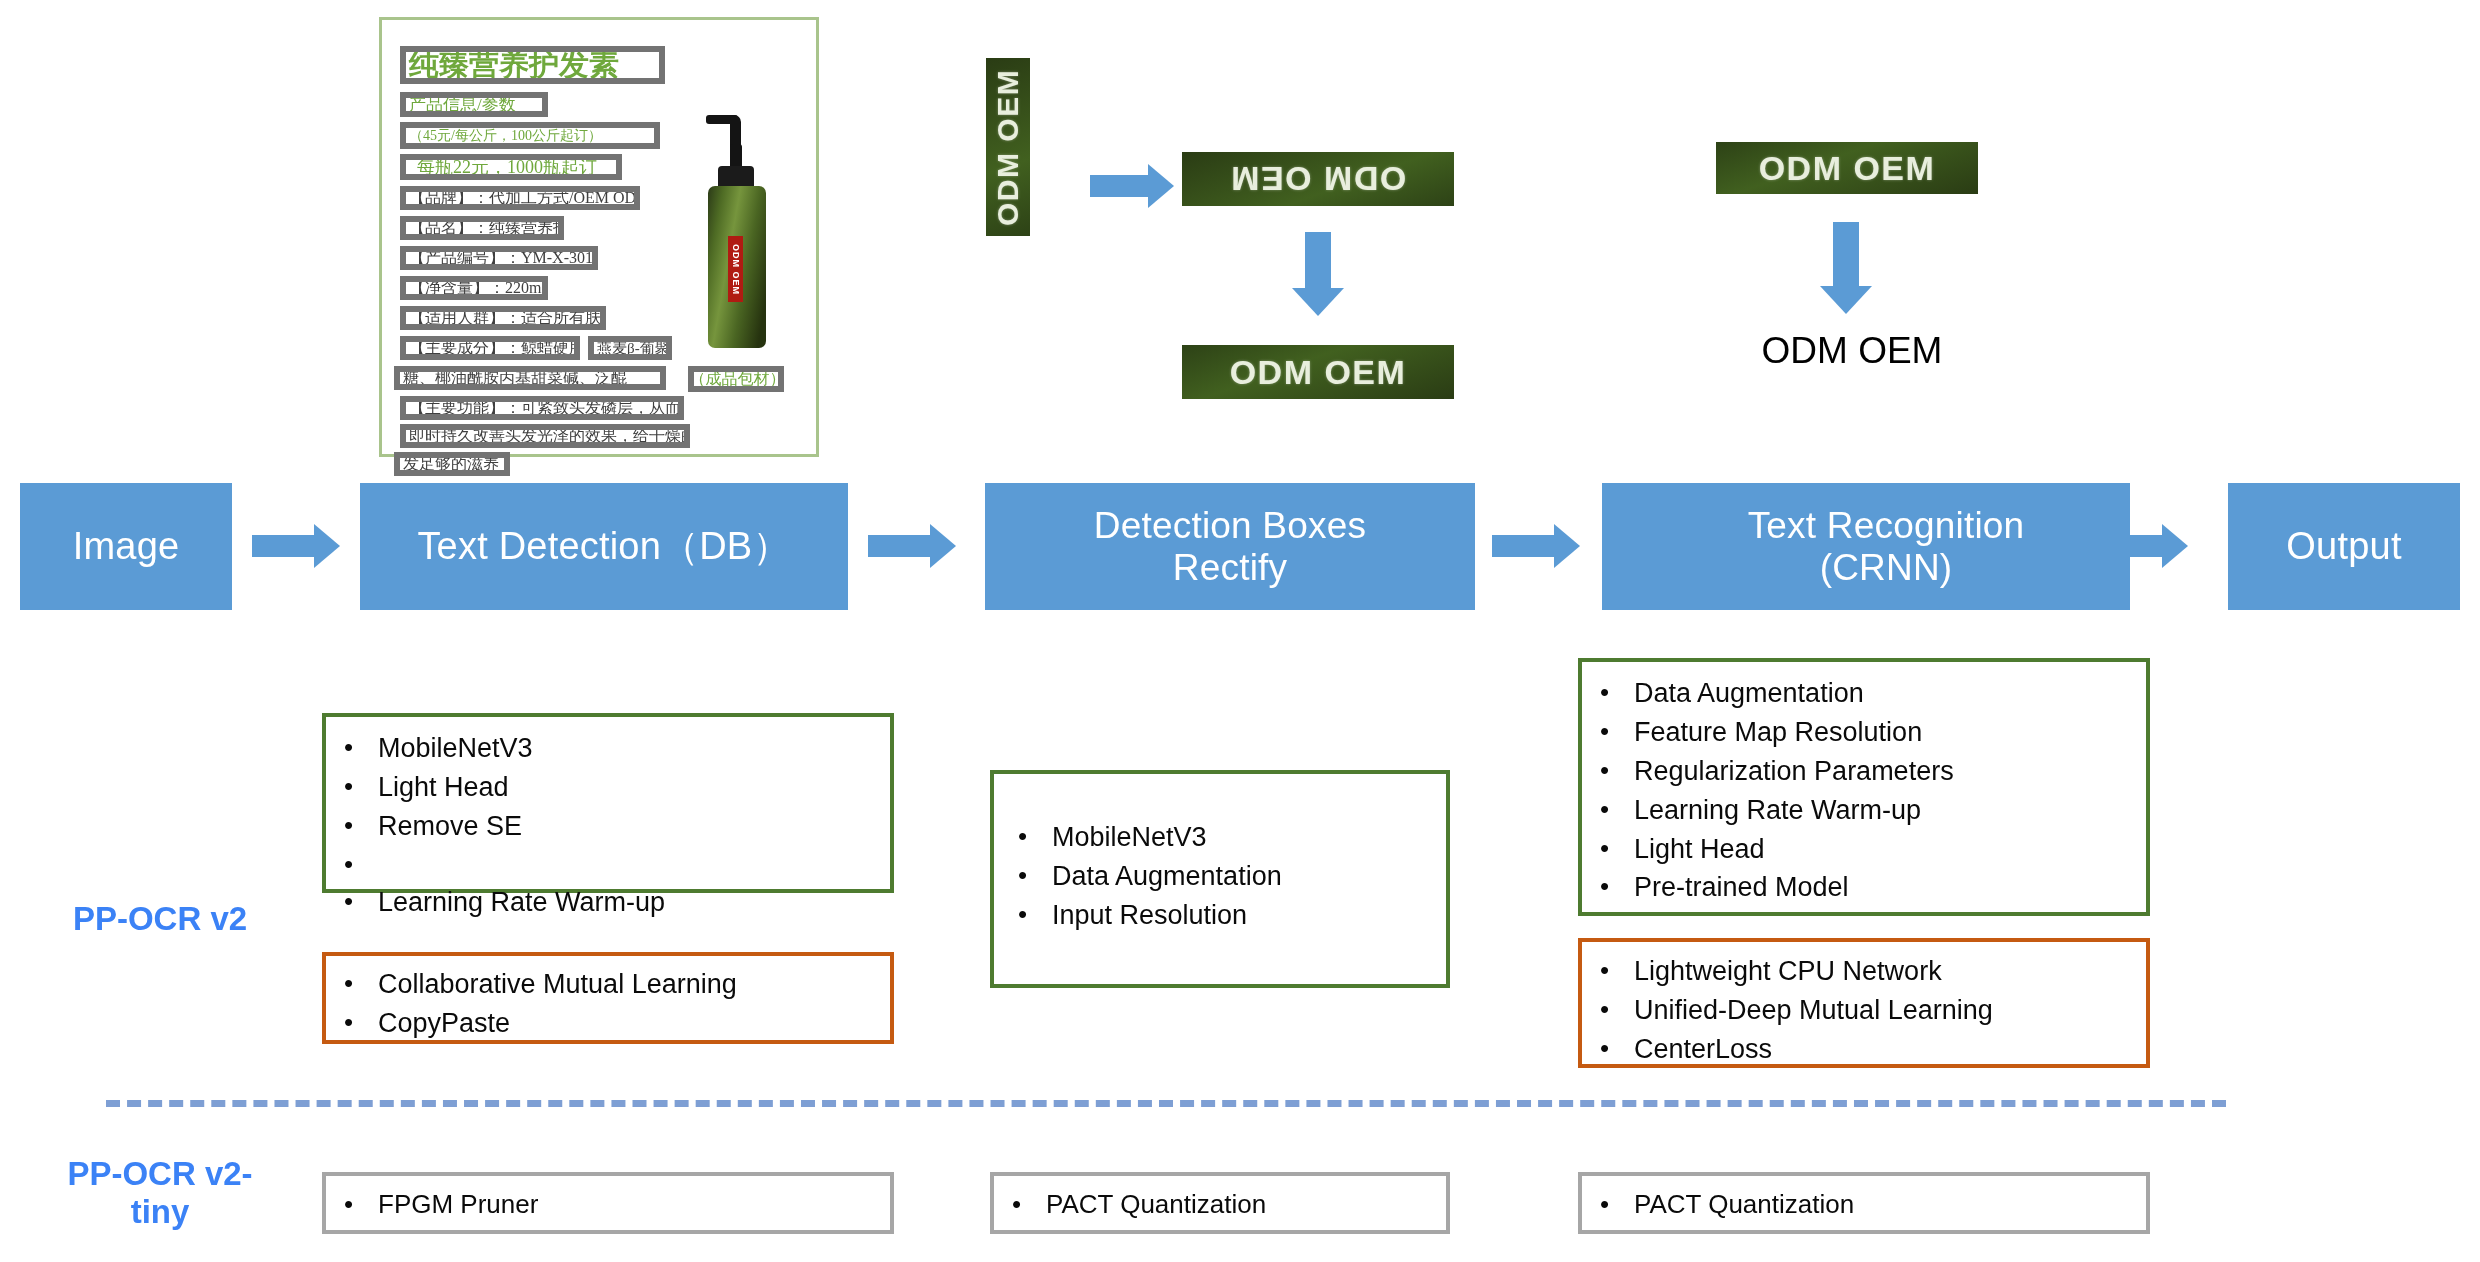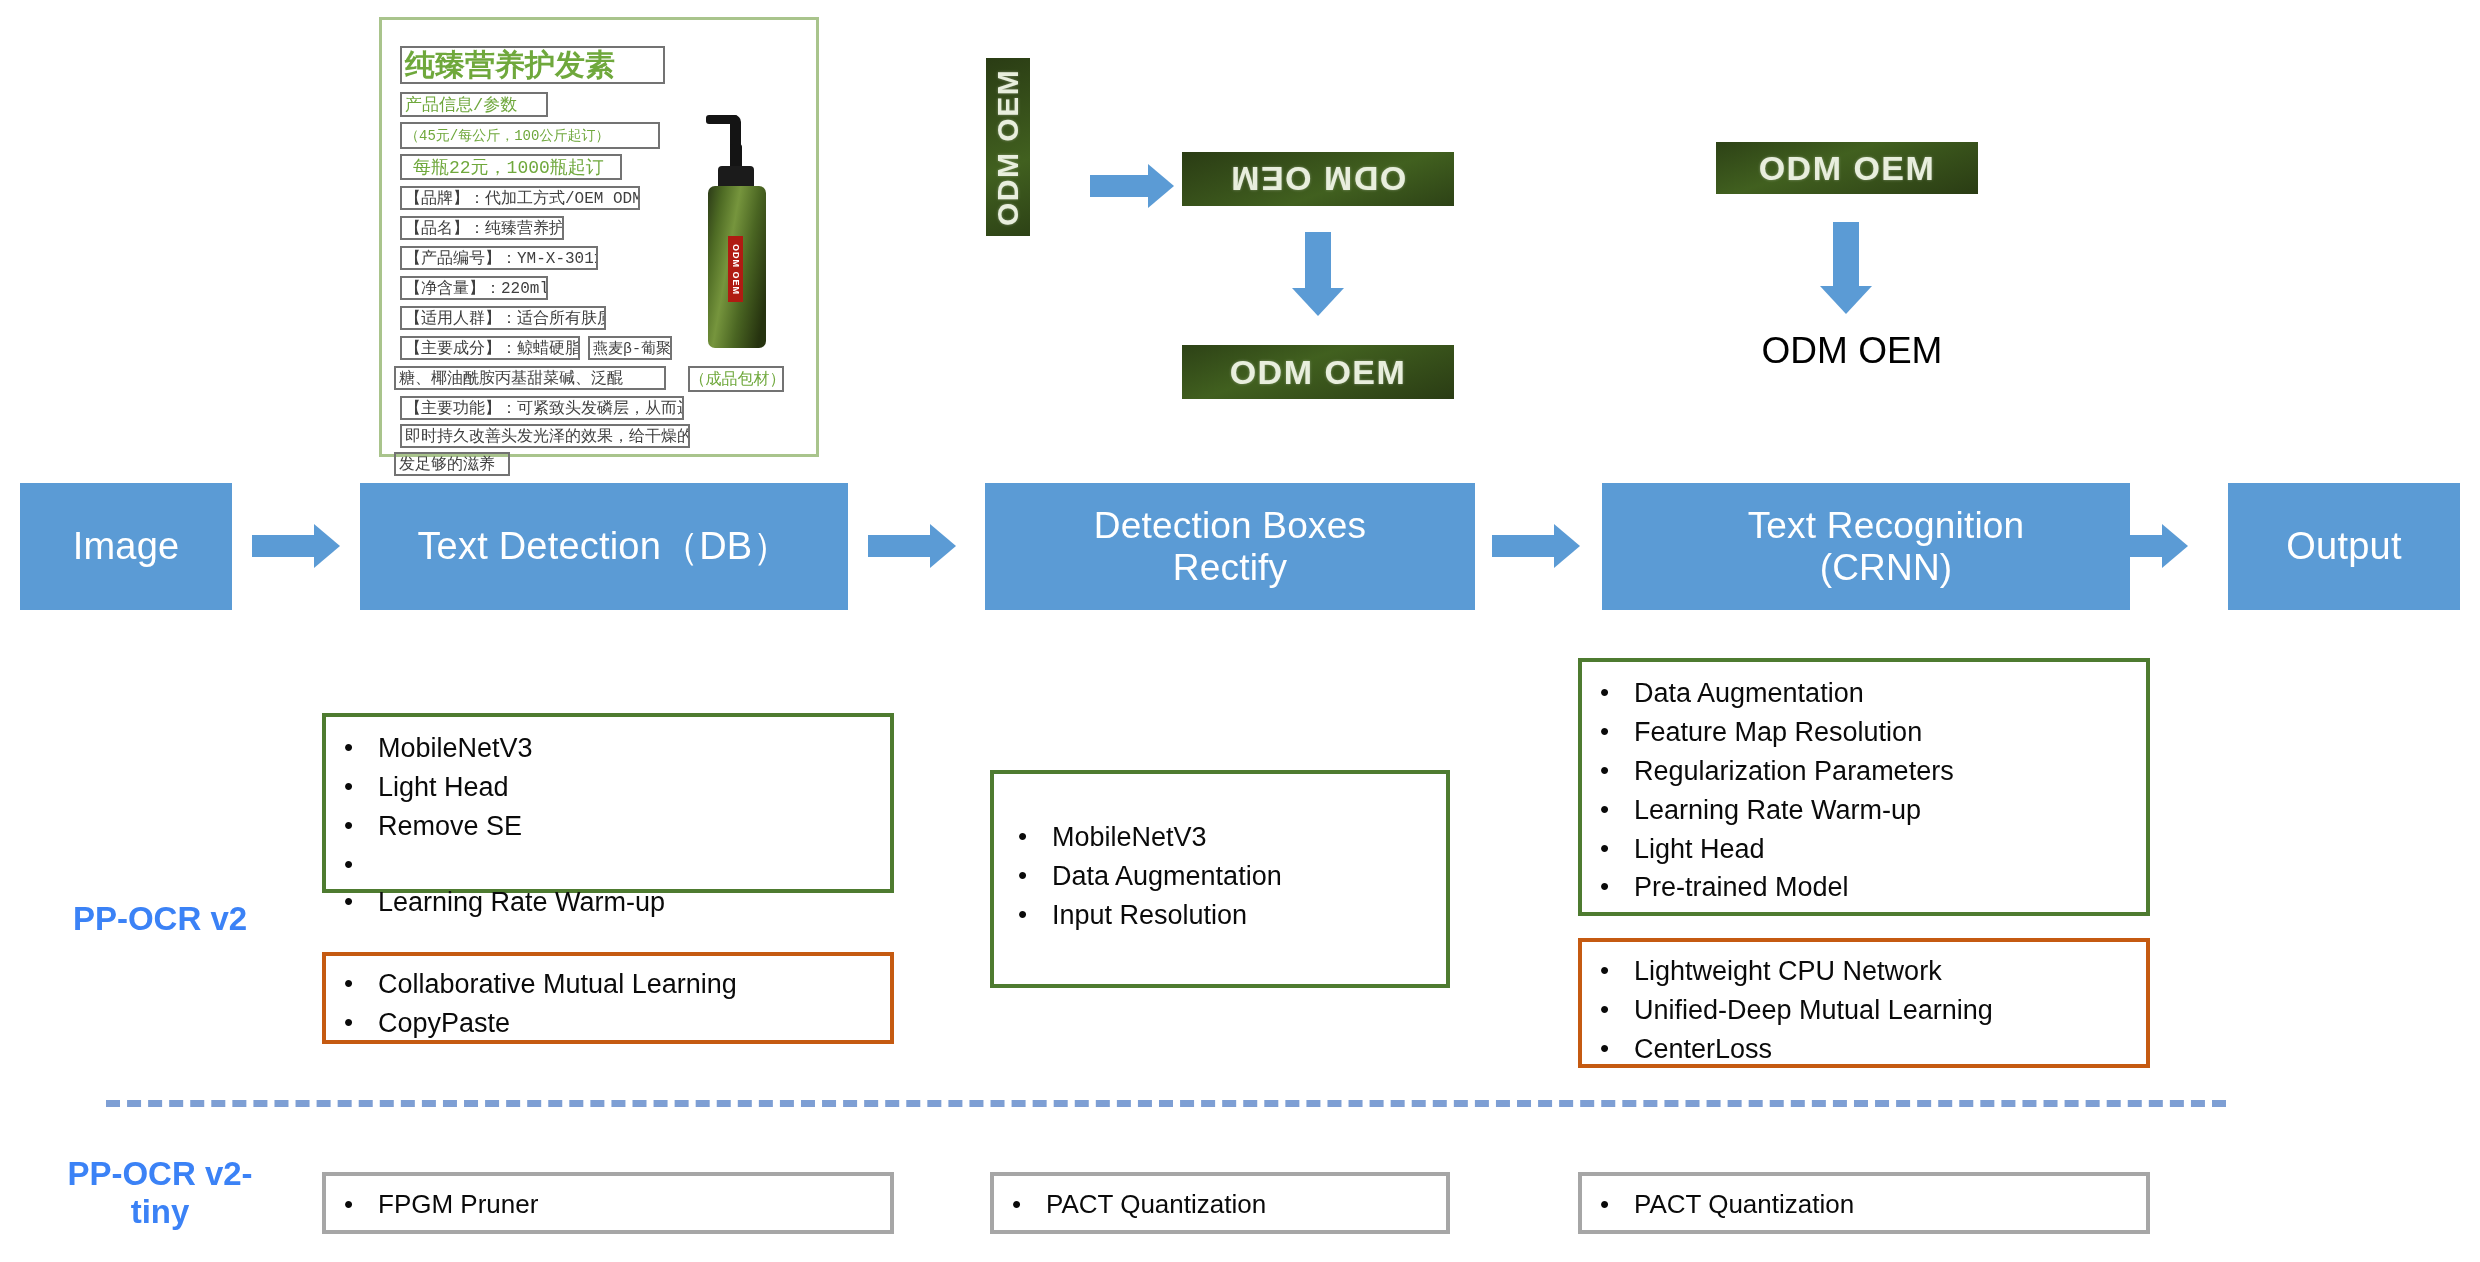--- a/index.html
+++ b/index.html
@@ -37,23 +37,23 @@
 
   
   .rowlabel{font-weight:bold;font-size:33px;line-height:1.15;color:#3b82f6;
             text-align:center;}
 
   
   .dashsep{border-top:7px dashed #7E9FD4;}
 
   
   .demo-frame{box-sizing:border-box;border:3px solid #A9C48C;background:#fff;}
-  .det-line{position:absolute;border:2px solid #737373;box-sizing:border-box;
+  .det-line{position:absolute;border:6px solid #737373;box-sizing:border-box;
             display:flex;align-items:center;white-space:nowrap;overflow:hidden;
-            font-family:Liberation Mono, monospace;}
+            font-family:Liberation Serif, serif;}
   .det-line span{padding-left:3px;}
   .cjk-green{color:#6FA83C;}
   .cjk-dark{color:#3f3f3f;}
 
   
   .bottle-body{position:absolute;border-radius:7px;
      background:linear-gradient(100deg,#2b3a17 0%,#4e6b24 18%,#76953d 38%,
                                 #4a6522 62%,#26330f 90%);}
   .bottle-neck{position:absolute;background:#141414;border-radius:3px;}
   .bottle-collar{position:absolute;background:#1b1b1b;border-radius:4px;}

